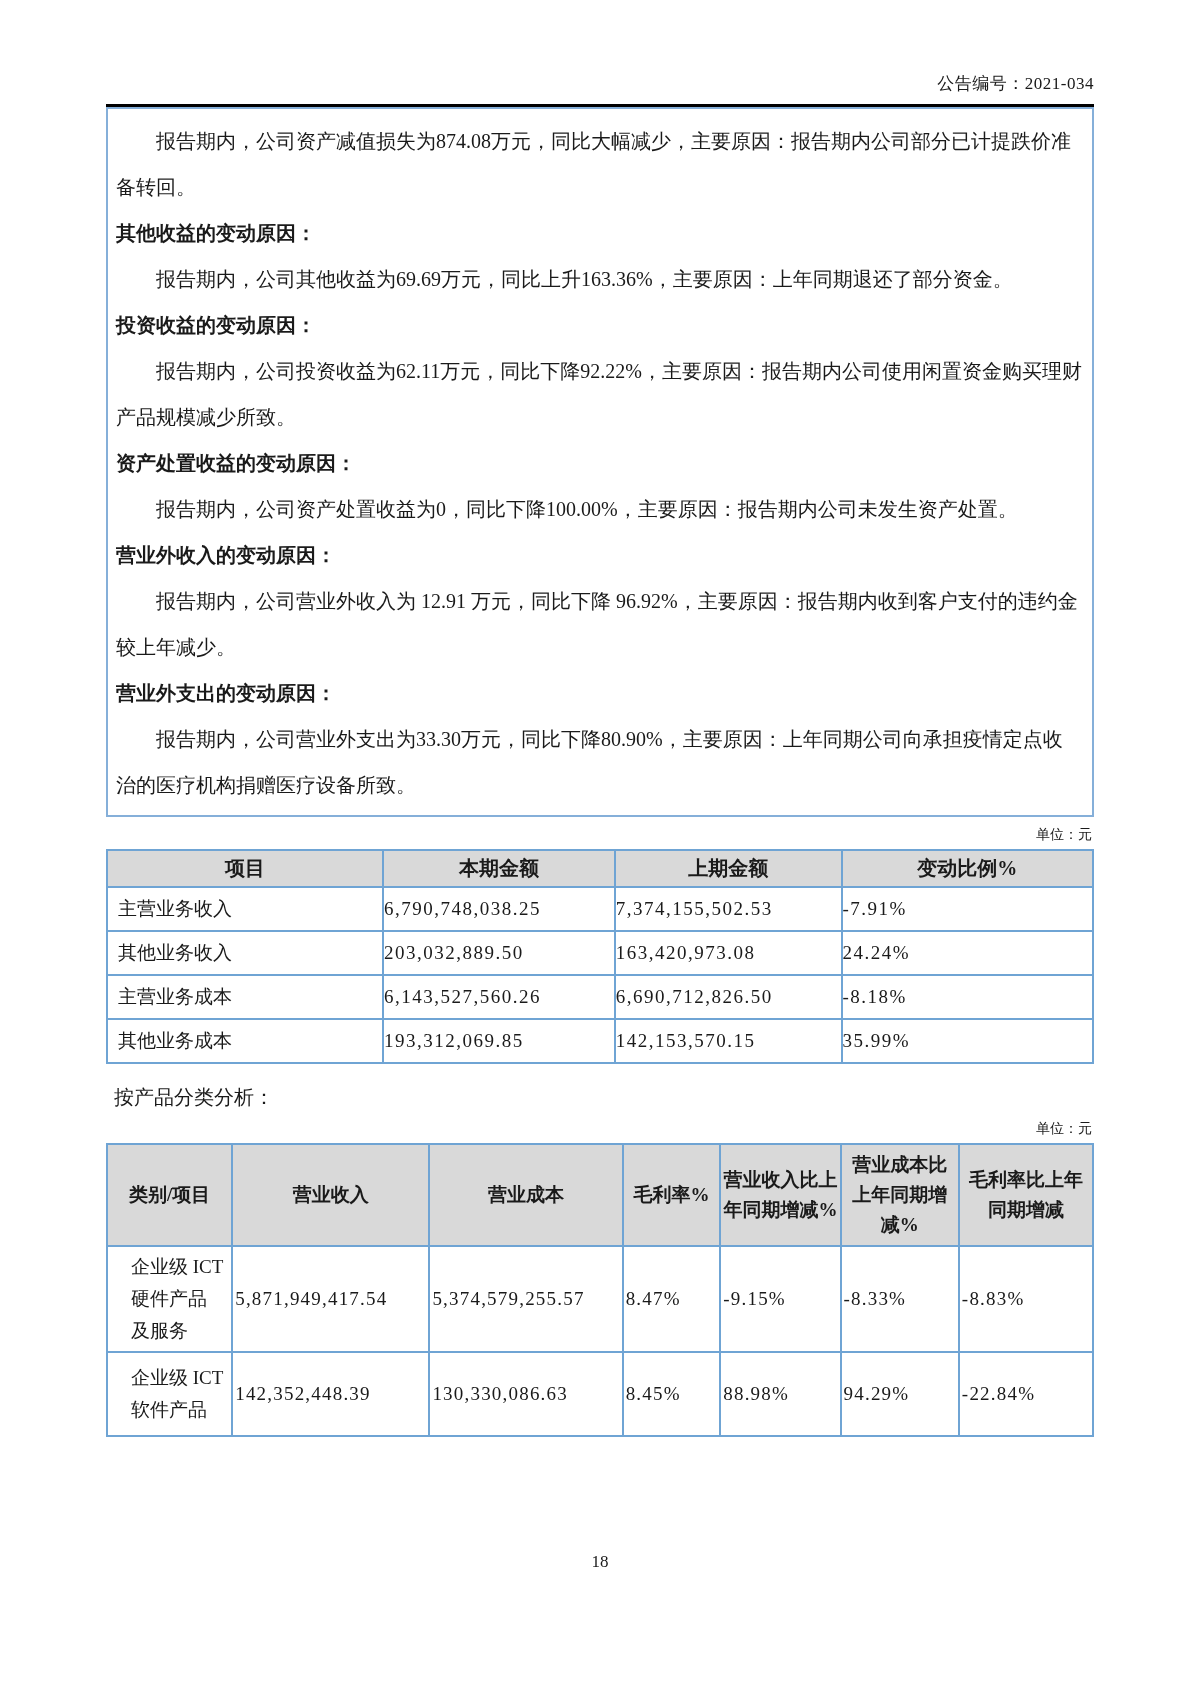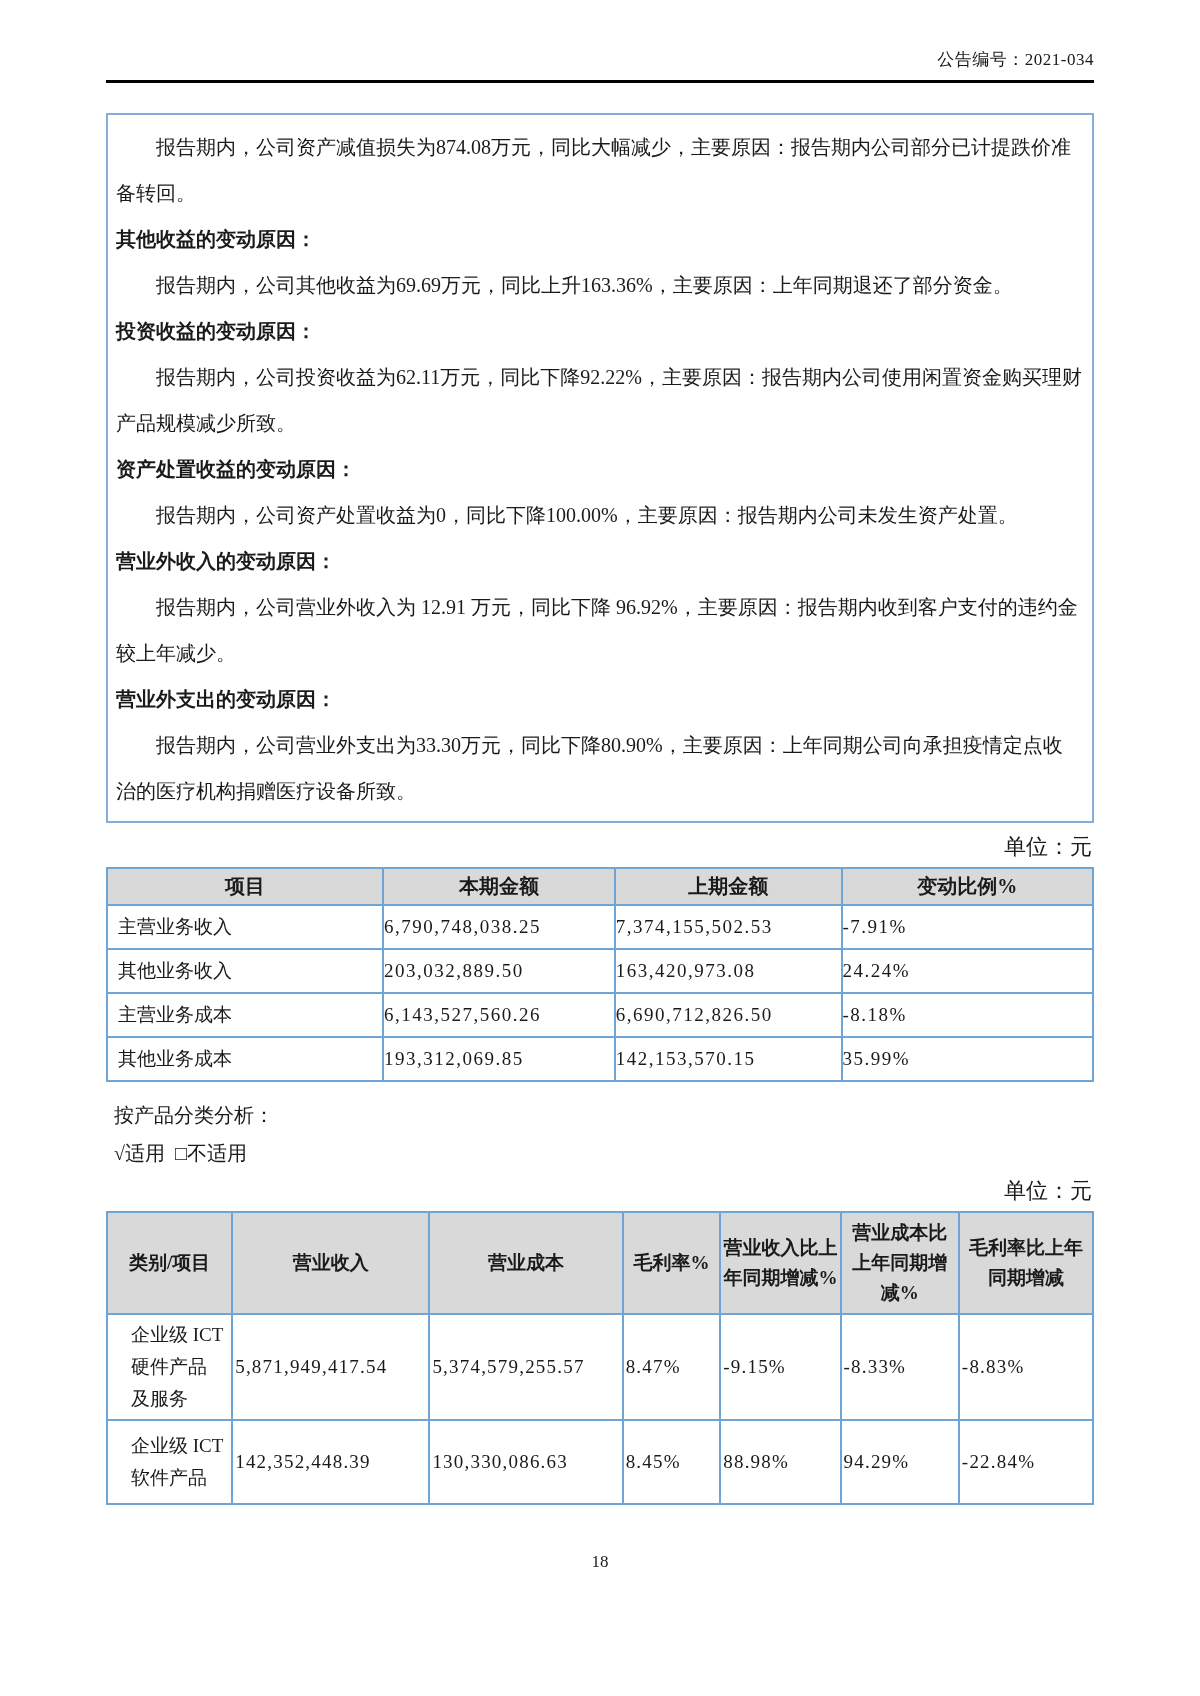--- a/index.html
+++ b/index.html
@@ -6,40 +6,39 @@
   html, body { background: #ffffff; }
   body {
     width: 1200px; height: 1696px;
     font-family: "Liberation Serif", "DejaVu Serif", serif;
     color: #1a1a1a;
     position: relative;
     overflow: hidden;
   }
   .page { width: 1200px; height: 1696px; padding: 0 106px; position: relative; }
 
-  .doc-header { padding-top: 48px; text-align: right; font-size: 17px; letter-spacing: 0.5px; }
+  .doc-header { padding-top: 72px; text-align: right; font-size: 17px; letter-spacing: 0.5px; }
   .header-rule { height: 3px; background: #000; margin-top: 9px; }
 
   .notes-box {
-    margin-top: 30px;
     border: 2px solid var(--box-border, #85AFD9);
     padding: 9px 10px 7px 8px;
   }
   .note { font-size: 20px; line-height: 46px; }
   .note.para { text-indent: 2em; }
   .note.heading { font-weight: bold; }
 
   .section-heading { margin-top: 34px; font-size: 20px; font-weight: bold; padding-left: 22px; }
   .section-heading .num { margin-right: 42px; letter-spacing: 1px; }
 
   .sub-heading { margin-top: 20px; font-size: 20px; font-weight: normal; padding-left: 8px; }
   .check-line { margin-top: 11px; font-size: 20px; padding-left: 8px; }
   .check-line .gap { display: inline-block; width: 10px; }
 
-  .unit-label { text-align: right; font-size: 22px; margin-top: 9px; margin-bottom: 5px; padding-right: 2px; }
+  .unit-label { text-align: right; font-size: 14px; margin-top: 9px; margin-bottom: 5px; padding-right: 2px; }
 
   table { width: 100%; border-collapse: collapse; table-layout: fixed; }
   th, td { border: 2px solid var(--accent, #6FA4D4); vertical-align: middle; }
   th { background: var(--header-bg, #D9D9D9); font-weight: bold; text-align: center; }
 
   .t1 th { font-size: 20px; height: 37px; }
   .t1 td { font-size: 19px; height: 44px; }
   .t1 td.c0 { text-align: left; padding-left: 10px; }
   .t1 td.num { padding-right: 13px; letter-spacing: 1.5px; }
 
@@ -115,23 +114,20 @@
         <td class="c0">其他业务成本</td>
         <td class="num">193,312,069.85</td>
         <td class="num">142,153,570.15</td>
         <td class="num">35.99%</td>
       </tr>
     </tbody>
   </table>
 
   <div class="sub-heading">按产品分类分析：</div>
 
-  <div class="check-line">
-    <span>√适用</span><span class="gap"></span><span>□不适用</span>
-  </div>
 
   <div class="unit-label">单位：元</div>
 
   <table class="t2">
     <colgroup>
       <col style="width:12.7%">
         <col style="width:20%">
         <col style="width:19.6%">
         <col style="width:9.9%">
       <col style="width:12.2%">

